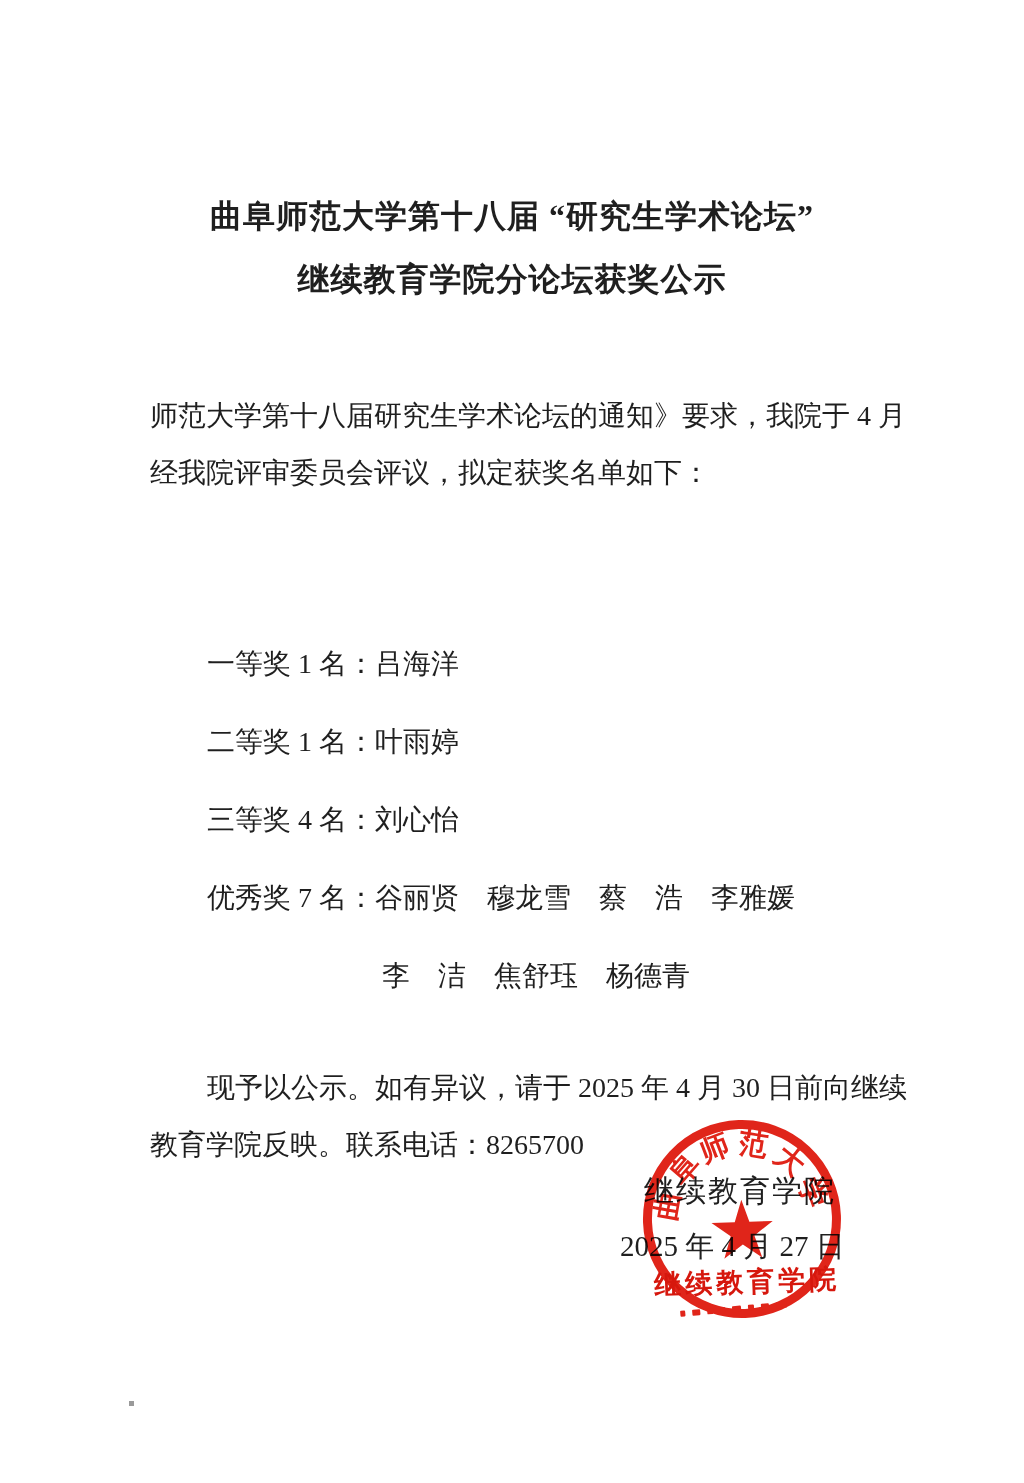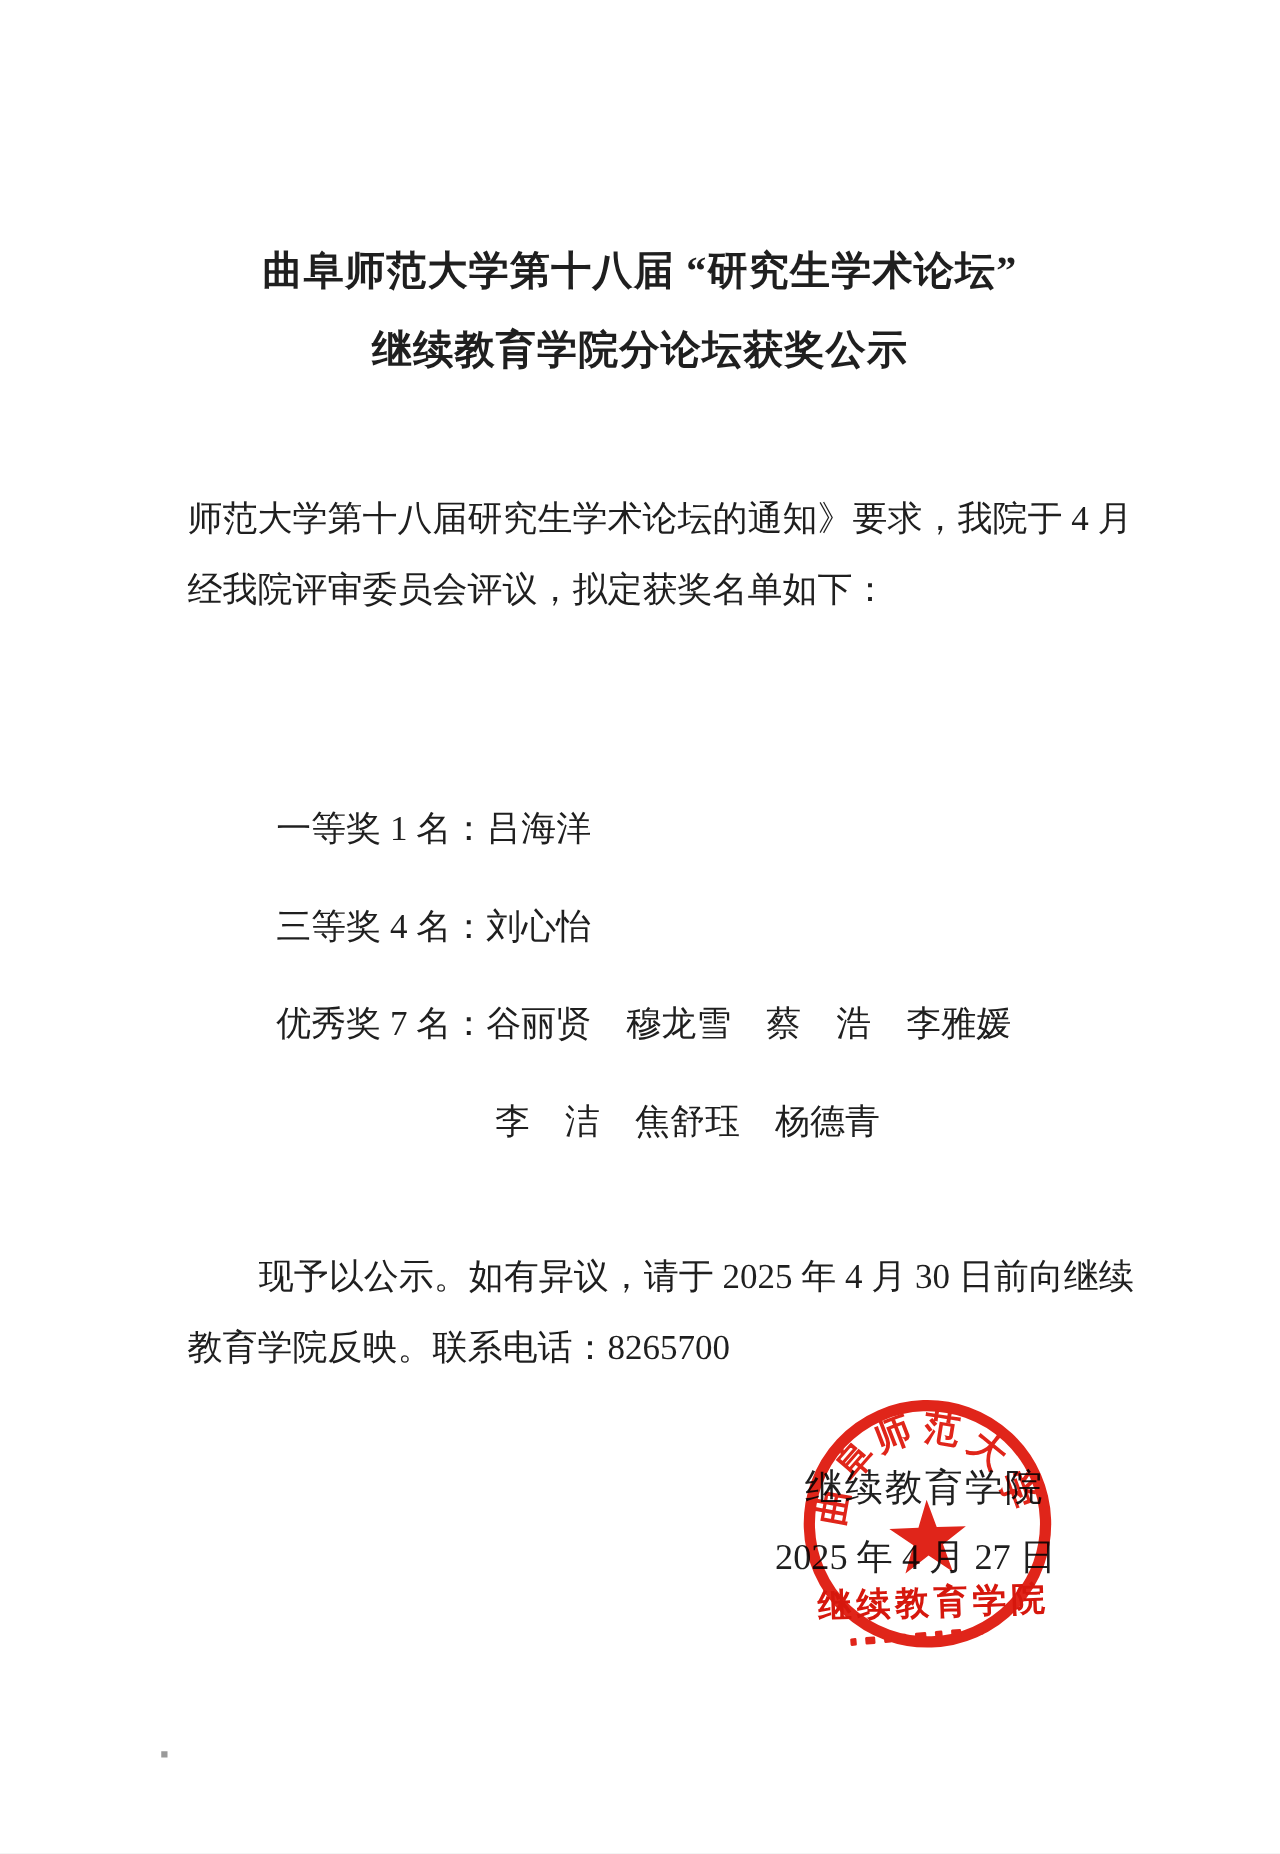--- a/index.html
+++ b/index.html
@@ -31,31 +31,31 @@
     position: absolute;
     top: 387px; left: 150px; width: 820px;
     font-size: 28px;
     line-height: 57px;
   }
   .indent { text-indent: 57px; }
 
   
   .awards {
     position: absolute;
-    top: 635px; left: 164px; width: 820px;
+    top: 635px; left: 150px; width: 820px;
     font-size: 28px;
     line-height: 57px;
   }
   .award-line { margin-bottom: 21px; white-space: pre; text-indent: 57px; }
   .award-cont { margin-bottom: 21px; white-space: pre; padding-left: 232px; text-indent: 0; }
 
   
   .closing {
     position: absolute;
-    top: 993px; left: 150px; width: 820px;
+    top: 1059px; left: 150px; width: 820px;
     font-size: 28px;
     line-height: 57px;
   }
 
   
   .sig-org {
     position: absolute;
     top: 1173px; left: 644px;
     font-size: 30px;
     line-height: 36px;
@@ -150,20 +150,21 @@
     <div class="line">继续教育学院分论坛获奖公示</div>
   </div>
 
   <div class="para1">
     <div class="line">师范大学第十八届研究生学术论坛的通知》要求，我院于 4 月</div>
     <div class="line">经我院评审委员会评议，拟定获奖名单如下：</div>
   </div>
 
   <div class="awards">
     <div class="award-line"><span>一等奖 1 名：</span><span>吕海洋</span></div>
+    <div class="award-line"><span>二等奖 1 名：</span><span>叶雨婷</span></div>
     <div class="award-line"><span>三等奖 4 名：</span><span>刘心怡</span></div>
     <div class="award-line"><span>优秀奖 7 名：</span><span>谷丽贤　穆龙雪　蔡　浩　李雅媛</span></div>
     <div class="award-cont"><span>李　洁　焦舒珏　杨德青</span></div>
   </div>
 
   <div class="closing">
     <div class="line indent">现予以公示。如有异议，请于 2025 年 4 月 30 日前向继续</div>
     <div class="line">教育学院反映。联系电话：8265700</div>
   </div>
 

